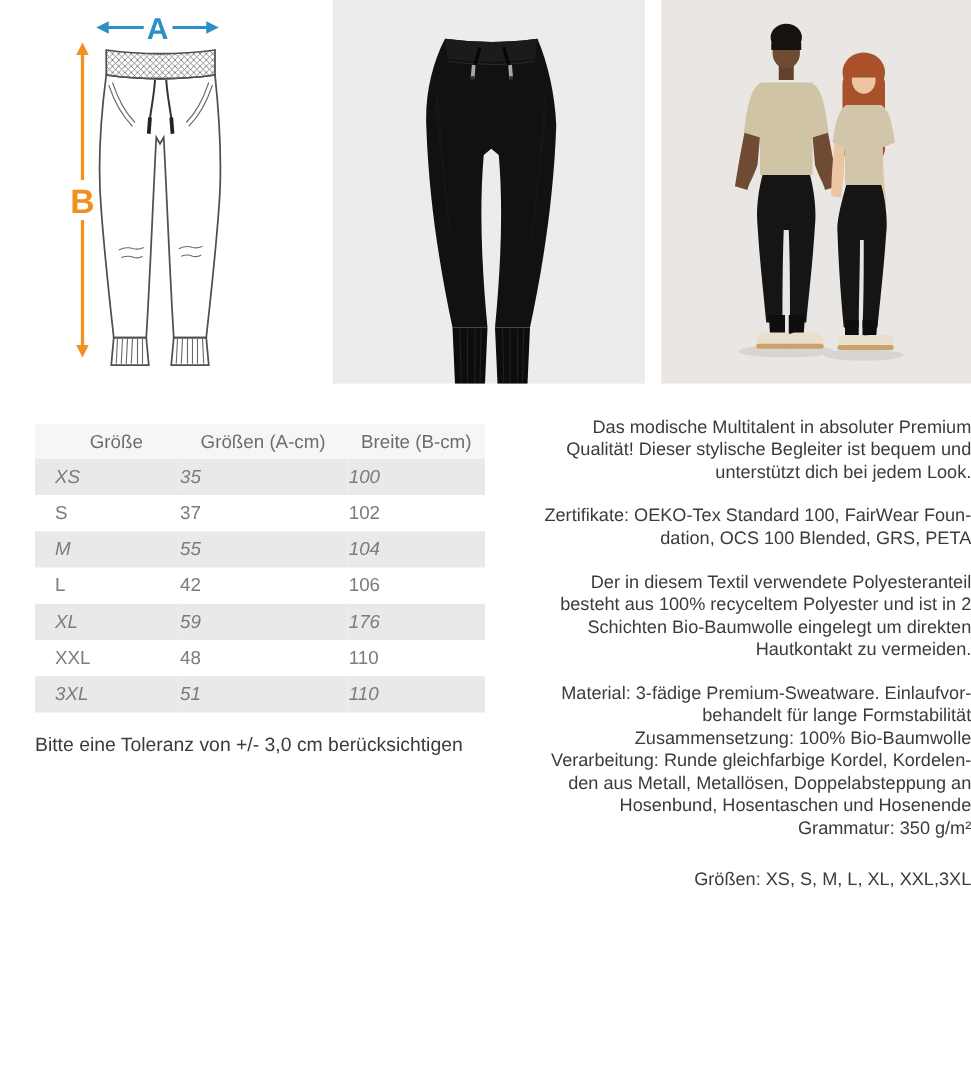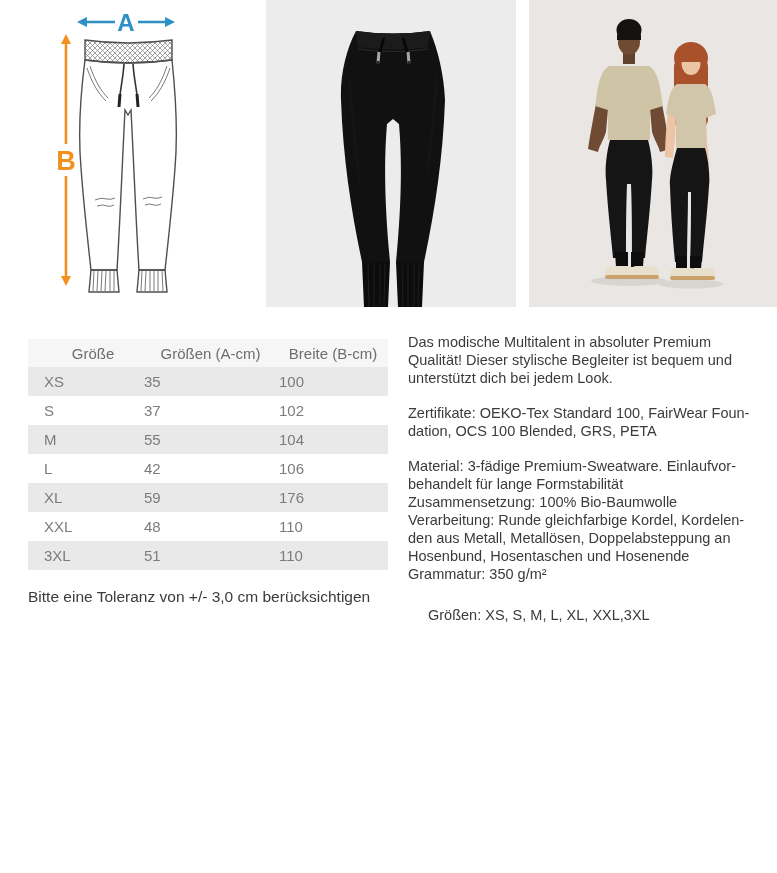--- a/index.html
+++ b/index.html
@@ -22,28 +22,28 @@
   .bg-flat{fill:var(--photo_bg_flat);}
   .bg-models{fill:var(--photo_bg_models);}
 
   
   #size-table{position:absolute;left:28px;top:339px;width:360px;}
   table{border-collapse:collapse;table-layout:fixed;width:360px;font-size:15px;}
   col.c1{width:115px;}col.c2{width:135px;}col.c3{width:110px;}
   th{font-weight:normal;text-align:center;height:26px;color:#6d6d6d;background:var(--table_light);}
   td{height:27px;color:#7c7c7c;}
   th:first-child,td:first-child{padding-left:16px;}
-  tr.stripe td{background:var(--table_stripe);}
+  tr.stripe td{background:var(--table_stripe);font-style:italic;}
 
   #tolerance{position:absolute;left:28px;top:588px;font-size:15.5px;color:var(--text_primary);}
 
   
   #description{position:absolute;left:408px;top:333px;width:369px;
                font-size:14.5px;line-height:18px;color:var(--text_primary);}
-  #description p{margin:0 0 17px;white-space:pre-line;}
+  #description p{margin:0 0 17px;white-space:pre-line;text-align:right;}
   #description p.para-sizes{margin-top:23px;margin-left:20px;}
 </style>
 </head>
 <body>
 
 <div id="page">
 
   <div id="diagram">
     <svg width="196" height="286" viewBox="0 0 196 286">
       <defs>
@@ -229,20 +229,24 @@
   </div>
 
   <div id="tolerance">Bitte eine Toleranz von +/- 3,0 cm berücksichtigen</div>
 
   <div id="description">
     <p>Das modische Multitalent in absoluter Premium
 Qualität! Dieser stylische Begleiter ist bequem und
 unterstützt dich bei jedem Look.</p>
     <p>Zertifikate: OEKO-Tex Standard 100, FairWear Foun-
 dation, OCS 100 Blended, GRS, PETA</p>
+    <p>Der in diesem Textil verwendete Polyesteranteil
+besteht aus 100% recyceltem Polyester und ist in 2
+Schichten Bio-Baumwolle eingelegt um direkten
+Hautkontakt zu vermeiden.</p>
     <p>Material: 3-fädige Premium-Sweatware. Einlaufvor-
 behandelt für lange Formstabilität
 Zusammensetzung: 100% Bio-Baumwolle
 Verarbeitung: Runde gleichfarbige Kordel, Kordelen-
 den aus Metall, Metallösen, Doppelabsteppung an
 Hosenbund, Hosentaschen und Hosenende
 Grammatur: 350 g/m²</p>
     <p class="para-sizes">Größen: XS, S, M, L, XL, XXL,3XL</p>
   </div>
 

